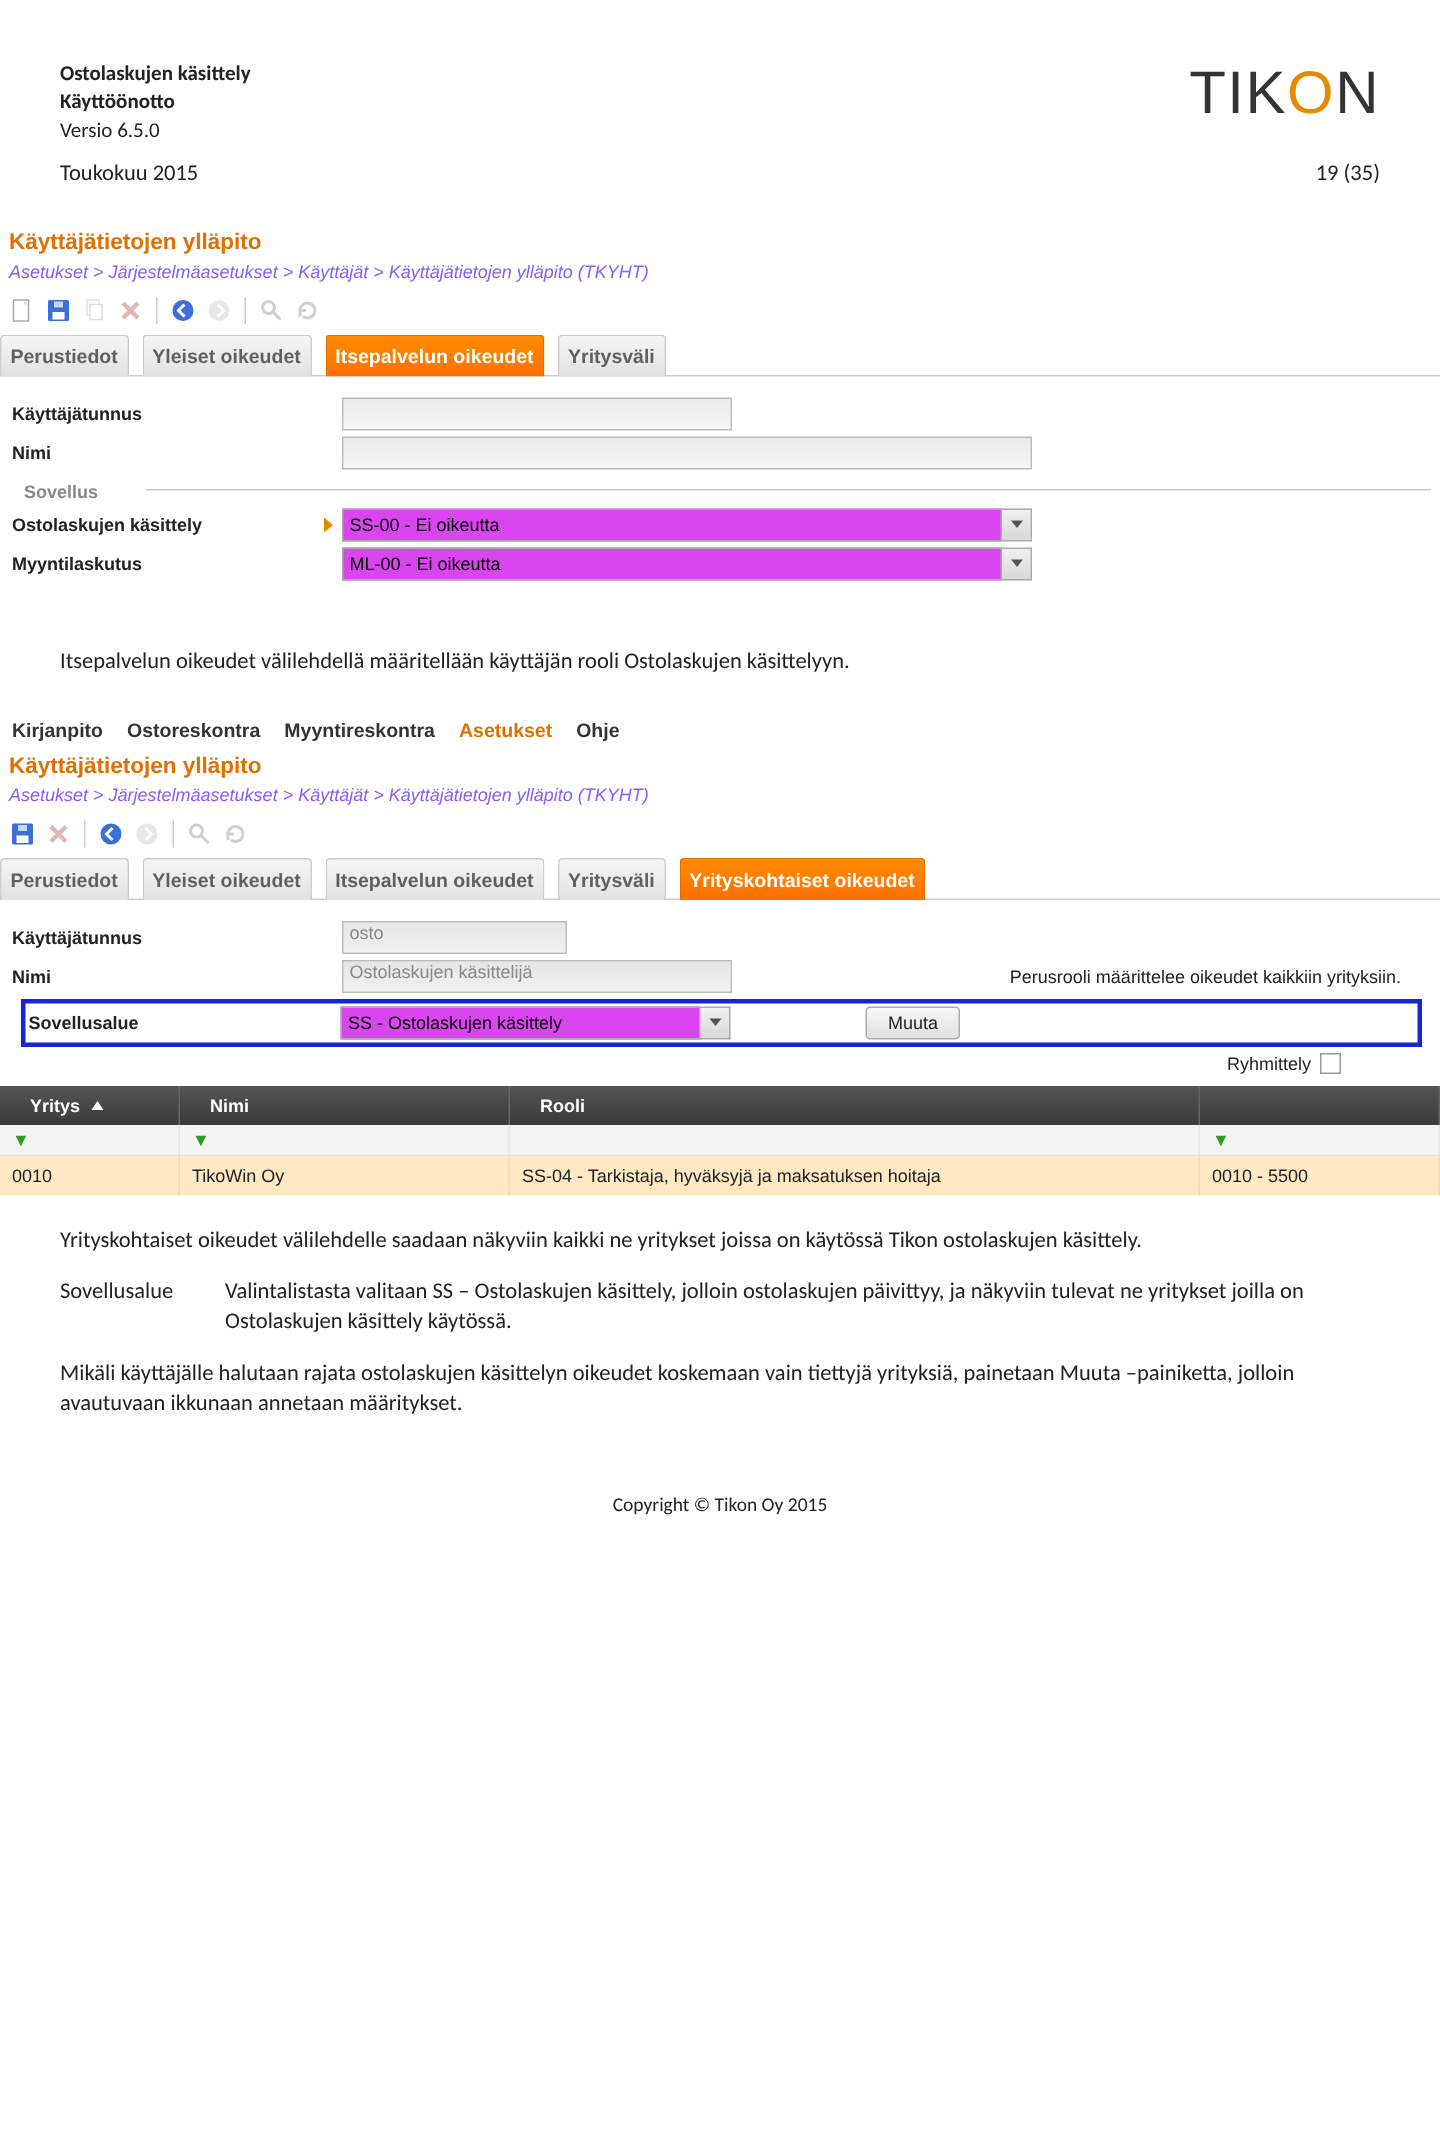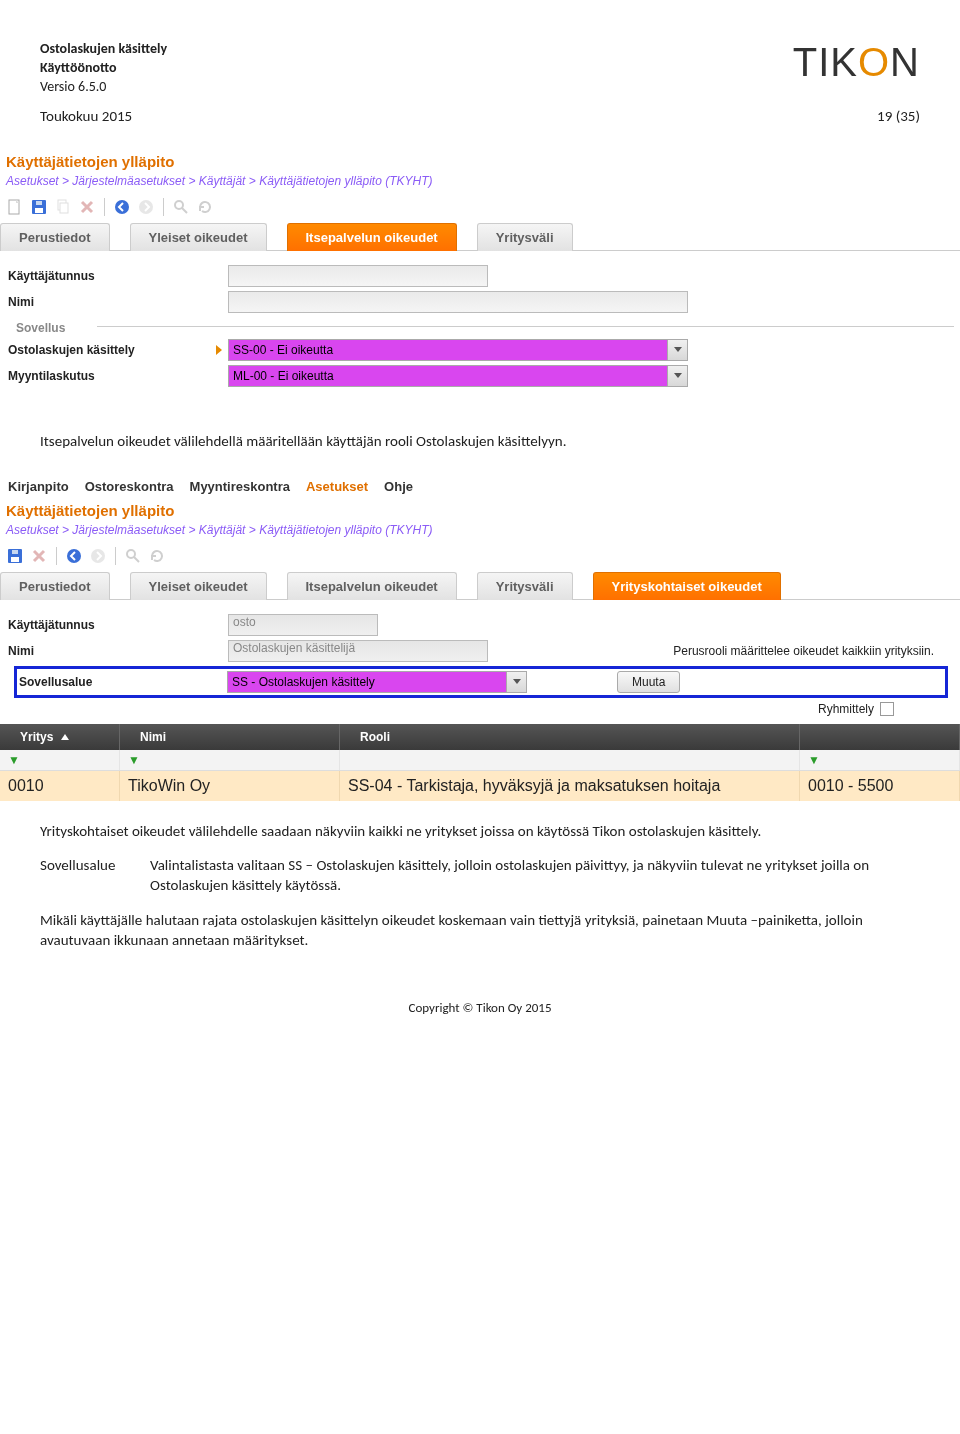--- a/index.html
+++ b/index.html
@@ -25,29 +25,29 @@
 
   .section-title { color: #E07000; font-weight: bold; font-size: 15px; margin: 0 0 4px 6px; font-family: Verdana, Tahoma, Arial, sans-serif; }
   .breadcrumb { color: #8b5cf6; font-style: italic; font-size: 12px; margin: 0 0 6px 6px; font-family: Verdana, Tahoma, Arial, sans-serif; }
 
   .toolbar { display: flex; gap: 6px; padding: 4px 6px; align-items: center; }
   .tb-icon { width: 18px; height: 18px; display: inline-flex; align-items: center; justify-content: center; border-radius: 2px; }
   .sep { width: 1px; height: 18px; background: #ccc; margin: 0 2px; }
 
   .tabs { display: flex; border-bottom: 1px solid #ccc; margin-top: 2px; }
   .tab {
-    padding: 6px 18px;
+    padding: 6px 6px;
     background: linear-gradient(#f5f5f5, #e2e2e2);
     border: 1px solid #ccc;
     border-bottom: none;
     color: #606060;
     font-weight: bold;
     font-size: 13px;
     border-radius: 3px 3px 0 0;
-    margin-right: 20px;
+    margin-right: 9px;
     position: relative;
     top: 1px;
   }
   .tab.active {
     background: linear-gradient(#ff8a00, #ff7000);
     color: #fff;
     border-color: #e07000;
   }
 
   .form-grid { padding: 10px 6px 14px 8px; }
@@ -112,21 +112,21 @@
   .grid-header > div { padding: 6px 20px; border-right: 1px solid #666; align-items: center; }
   .col-yritys { width: 120px; display:flex; align-items:center; gap:4px; }
   .col-nimi { width: 220px; }
   .col-rooli { flex: 1; }
   .col-extra { width: 160px; }
 
   .filter-row { display: flex; background: #f3f3f3; border-bottom: 1px solid #ddd; }
   .filter-row > div { padding: 3px 8px; border-right: 1px solid #e5e5e5; }
   .filter-row .funnel { color: #2a9c2a; font-size: 12px; }
 
-  .data-row { display: flex; background: #ffe9c5; font-size: 16px; }
+  .data-row { display: flex; background: #ffe9c5; font-size: 12px; }
   .data-row > div { padding: 6px 8px; border-right: 1px solid #f0d8b0; }
 
   .sort-caret { display:inline-block; width:0; height:0; border-left:4px solid transparent; border-right:4px solid transparent; border-bottom:6px solid #fff; margin-left: 4px; }
 
   .footer-copy { text-align: center; font-size: 13px; margin-top: 50px; font-family: Calibri, Arial, sans-serif; }
 </style>
 </head>
 <body>
 
 <div class="page">
@@ -319,21 +319,21 @@
       </div>
       <div class="form-row row2">
         <div class="form-label">Nimi</div>
         <div class="form-input disabled" style="width:260px">Ostolaskujen käsittelijä</div>
         <div class="row2-right">Perusrooli määrittelee oikeudet kaikkiin yrityksiin.</div>
       </div>
 
       <div class="highlight-box">
         <div class="form-row row2" style="margin:0">
           <div class="form-label" style="width:208px">Sovellusalue</div>
-          <div class="dropdown" style="width:300px">
+          <div class="dropdown" style="width:260px">
             <input value="SS - Ostolaskujen käsittely" style="">
             <div class="dd-btn">
                 <div class="caret-down"></div>
               </div>
           </div>
           <div style="margin-left:90px">
             <span class="btn-small">Muuta</span>
           </div>
         </div>
       </div>

